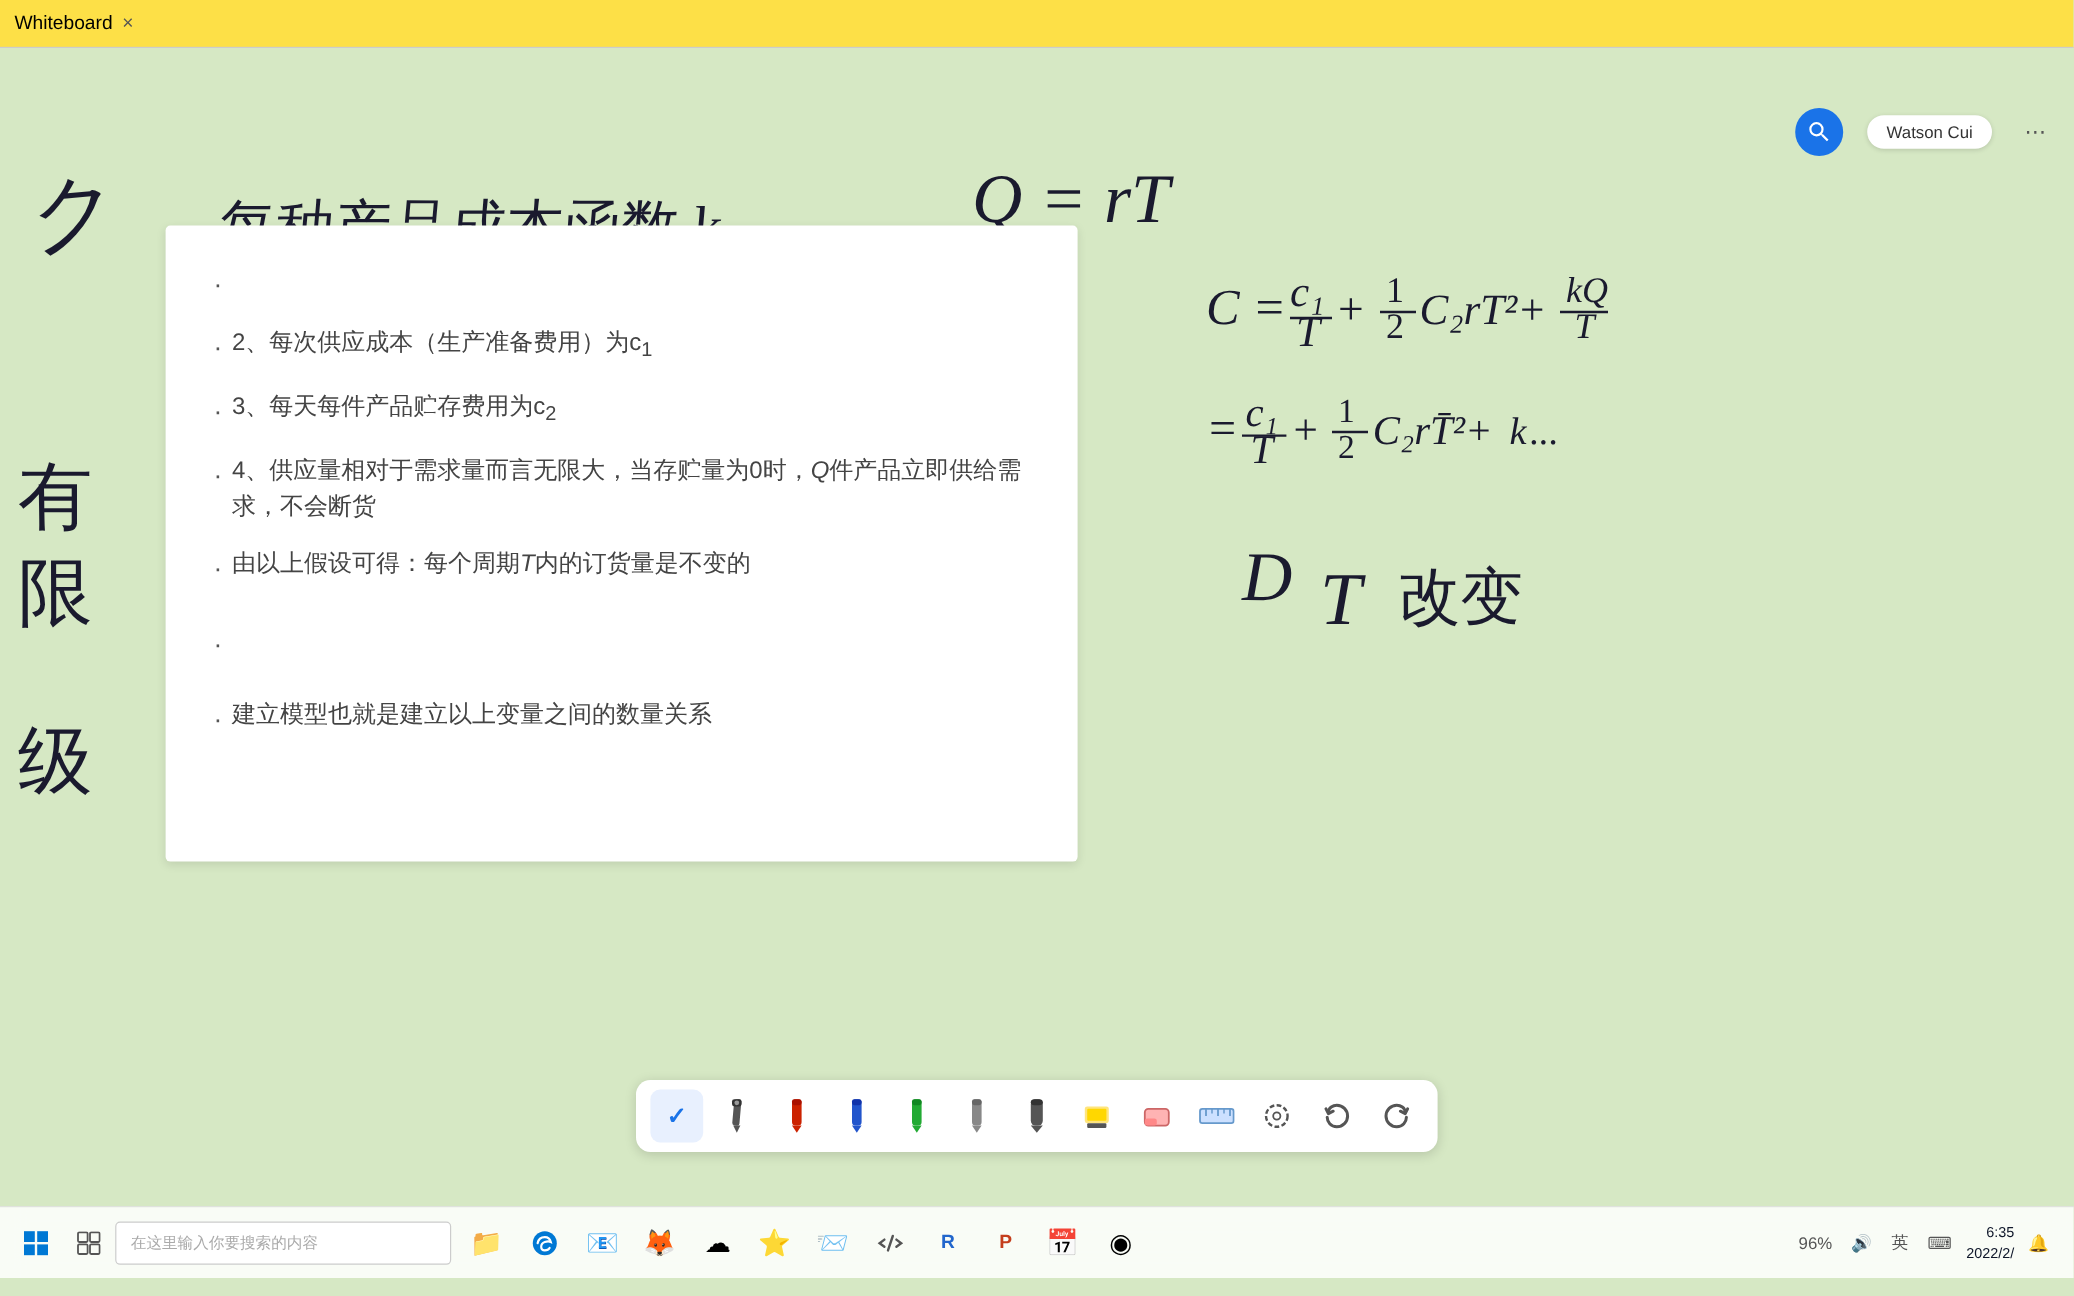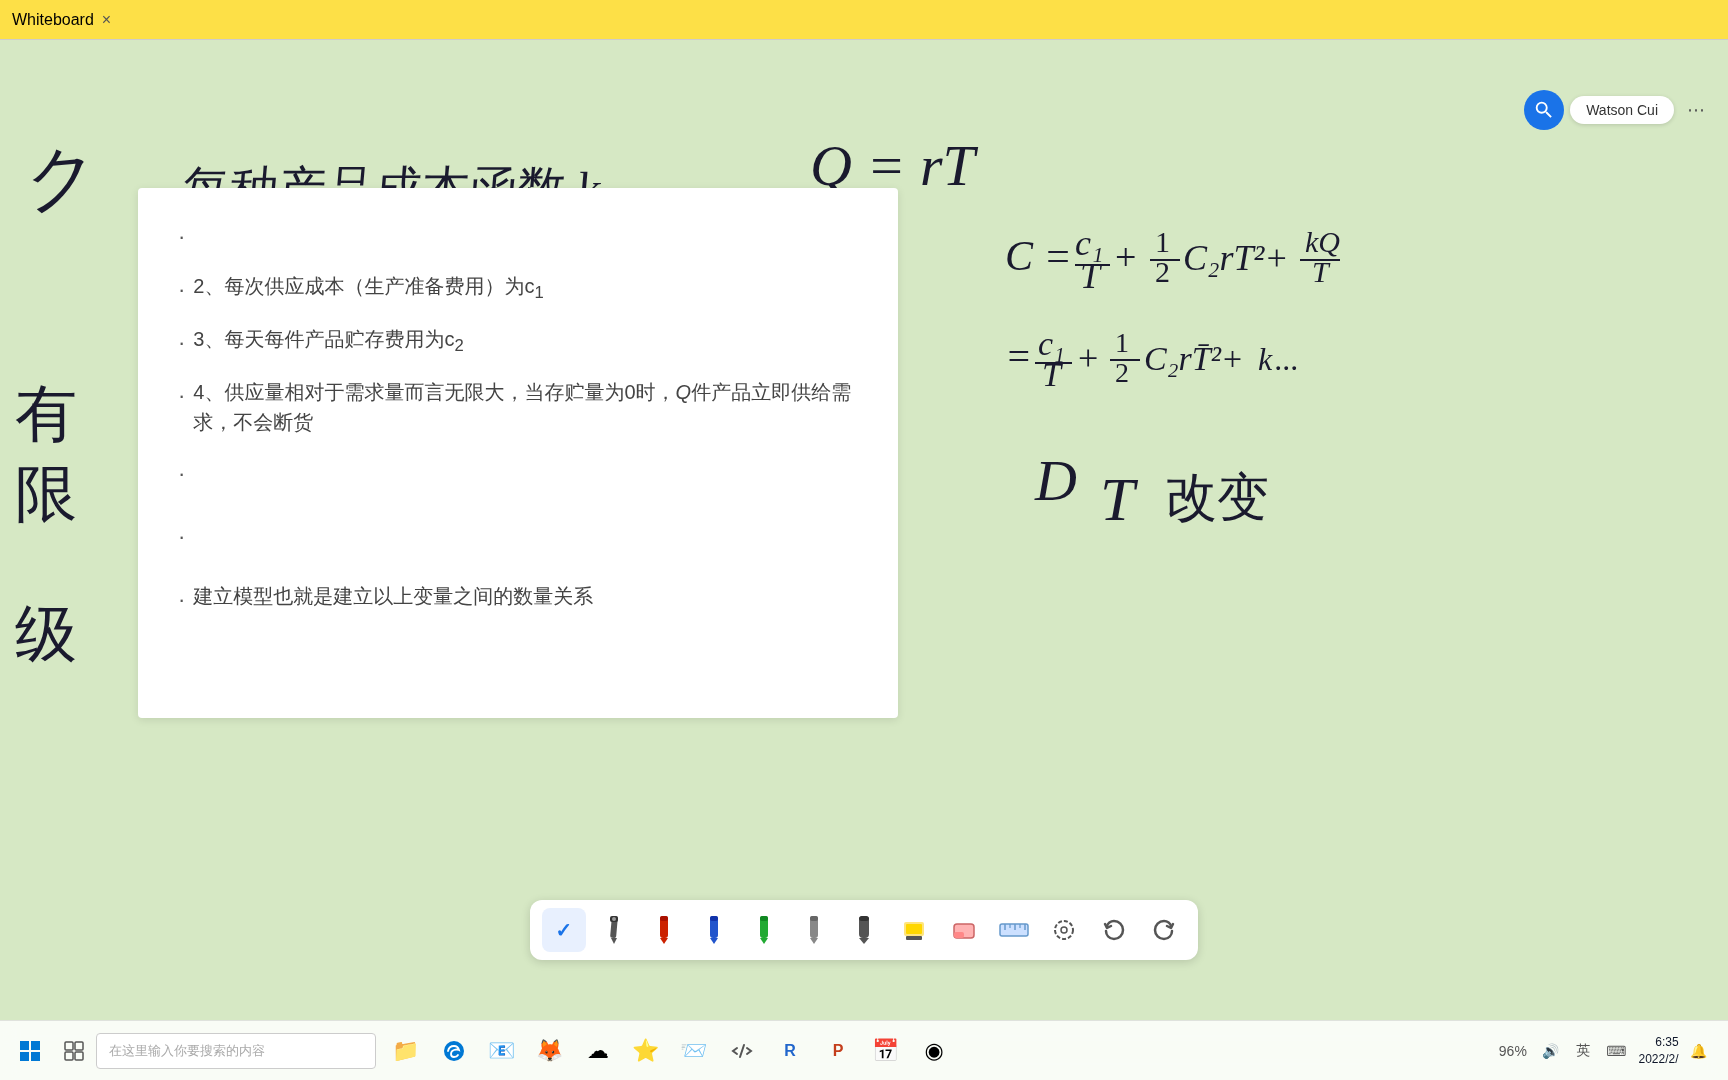--- a/index.html
+++ b/index.html
@@ -43,21 +43,21 @@
 
     
     #header-bar {
       position: absolute;
       top: 40px;
       right: 0;
       height: 60px;
       display: flex;
       align-items: center;
       padding: 0 16px;
-      gap: 6px;
+      gap: 20px;
       z-index: 50;
     }
     #search-avatar {
       width: 40px;
       height: 40px;
       border-radius: 50%;
       background: #1a73e8;
       display: flex;
       align-items: center;
       justify-content: center;
@@ -173,21 +173,21 @@
     }
     .check-mark {
       color: #1a73e8;
       font-size: 20px;
       font-weight: bold;
     }
 
     
     #taskbar {
       position: absolute;
-      bottom: 0; left: 0; right: 0;
+      bottom: 15px; left: 0; right: 0;
       height: 60px;
       background: rgba(255,255,255,0.85);
       backdrop-filter: blur(10px);
       display: flex;
       align-items: center;
       padding: 0 8px;
       z-index: 200;
       border-top: 1px solid rgba(0,0,0,0.1);
     }
     #taskbar-search {
@@ -331,20 +331,21 @@
       <div class="slide-item">
         <span class="bullet">·</span>
         <span class="slide-item-text">3、每天每件产品贮存费用为c<sub>2</sub></span>
       </div>
       <div class="slide-item">
         <span class="bullet">·</span>
         <span class="slide-item-text">4、供应量相对于需求量而言无限大，当存贮量为0时，<em>Q</em>件产品立即供给需求，不会断货</span>
       </div>
       <div class="slide-item spacer">
         <span class="bullet">·</span>
+        <span class="slide-item-text">由以上假设可得：每个周期<em>T</em>内的订货量是不变的</span>
       </div>
       <div class="slide-item spacer">
         <span class="bullet">·</span>
       </div>
       <div class="slide-item">
         <span class="bullet">·</span>
         <span class="slide-item-text">建立模型也就是建立以上变量之间的数量关系</span>
       </div>
     </div>
 

